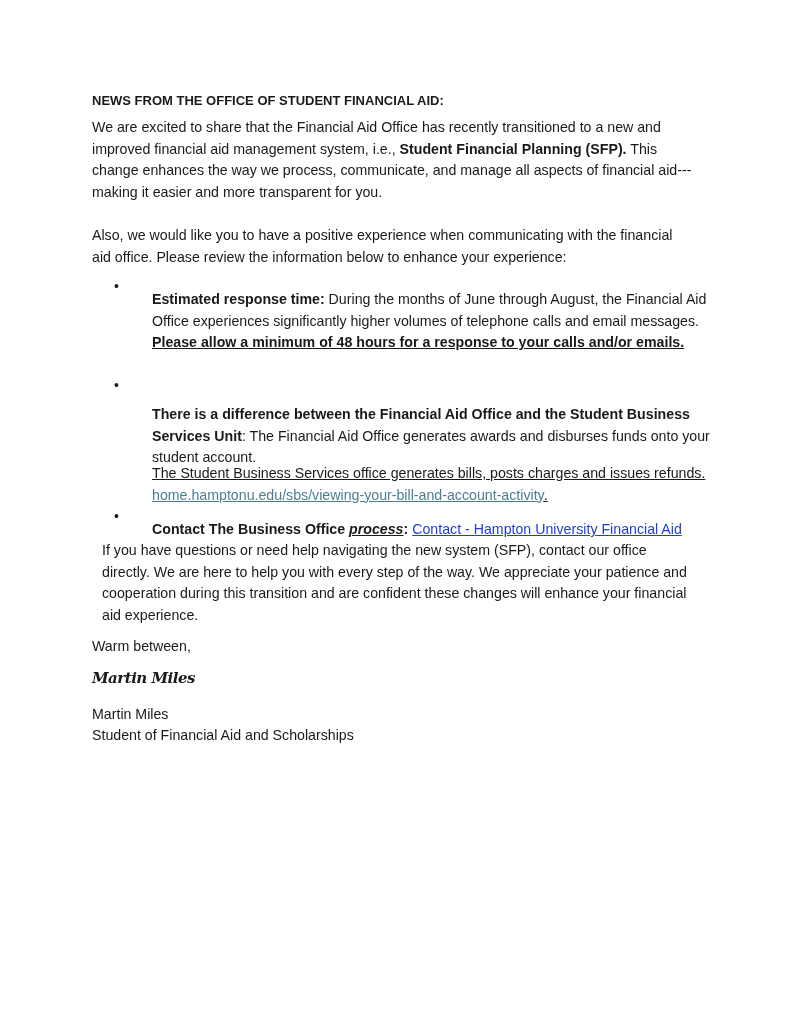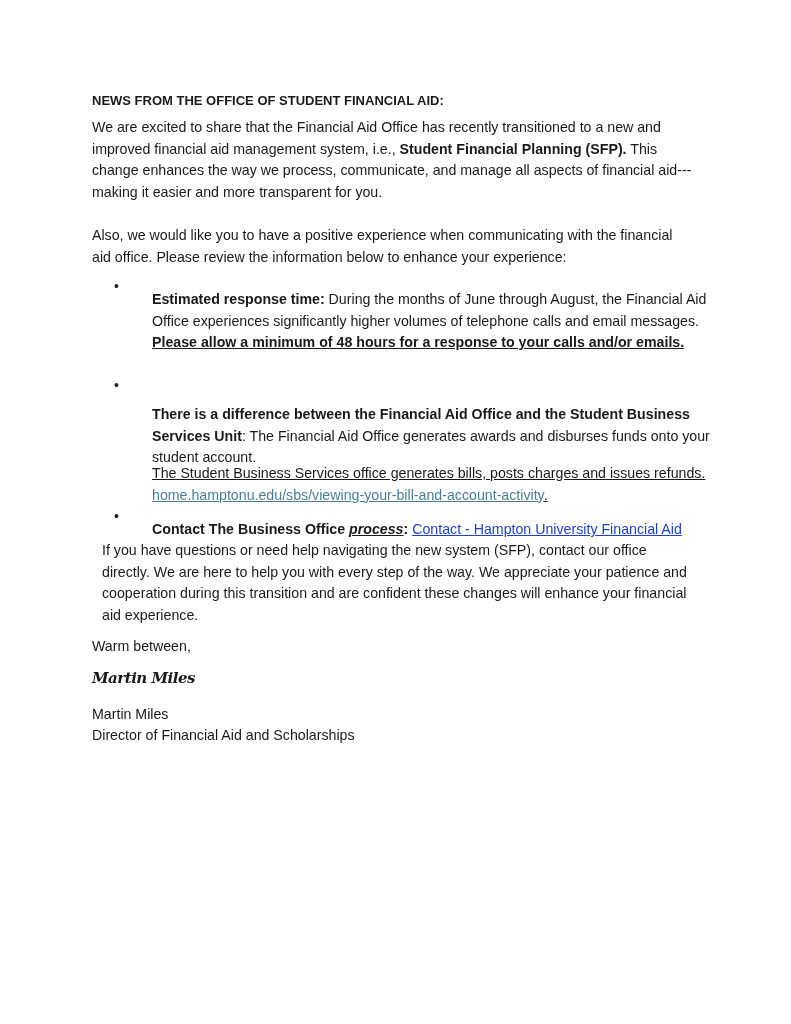--- a/index.html
+++ b/index.html
@@ -37,14 +37,14 @@
   <p class="li" style="top:451px;text-decoration:underline;"><span>The Student Business Services office generates bills, posts charges and issues refunds. </span><a class="link1" href="#">home.hamptonu.edu/sbs/viewing-your-bill-and-account-activity</a><span>.</span></p>
 
   <span class="bul" style="top:508px;">•</span>
   <p class="li" style="top:507px;"><span class="bold">Contact The Business Office </span><span class="bold ul" style="font-style:italic;">process</span><span class="bold">: </span><a class="link2" href="#">Contact - Hampton University Financial Aid</a></p>
 
   <p class="p" style="top:540px;left:10px;width:590px;">If you have questions or need help navigating the new system (SFP), contact our office directly. We are here to help you with every step of the way. We appreciate your patience and cooperation during this transition and are confident these changes will enhance your financial aid experience.</p>
 
   <p class="p" style="top:636px;">Warm between,</p>
   <div class="sig">Martin Miles</div>
   <p class="p" style="top:704px;">Martin Miles</p>
-  <p class="p" style="top:725px;">Director of Financial Aid and Scholarships</p>
+  <p class="p" style="top:725px;">Student of Financial Aid and Scholarships</p>
 </div>
 
 </body></html>

